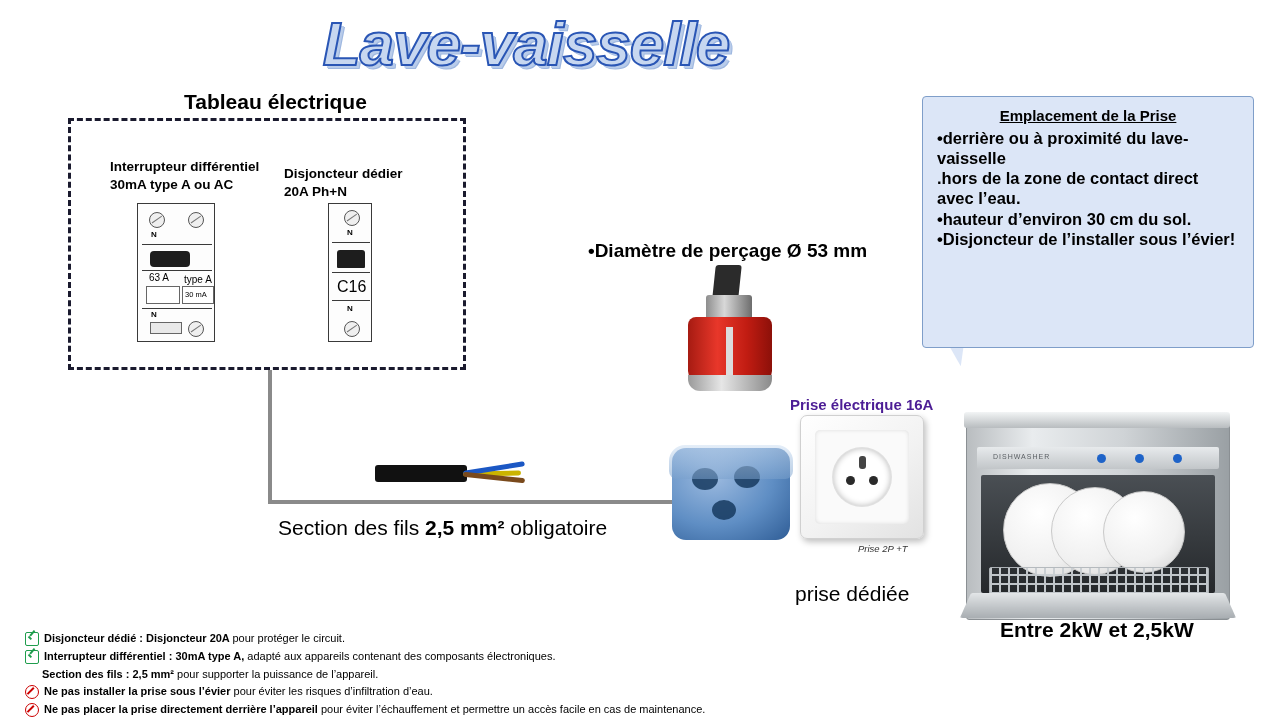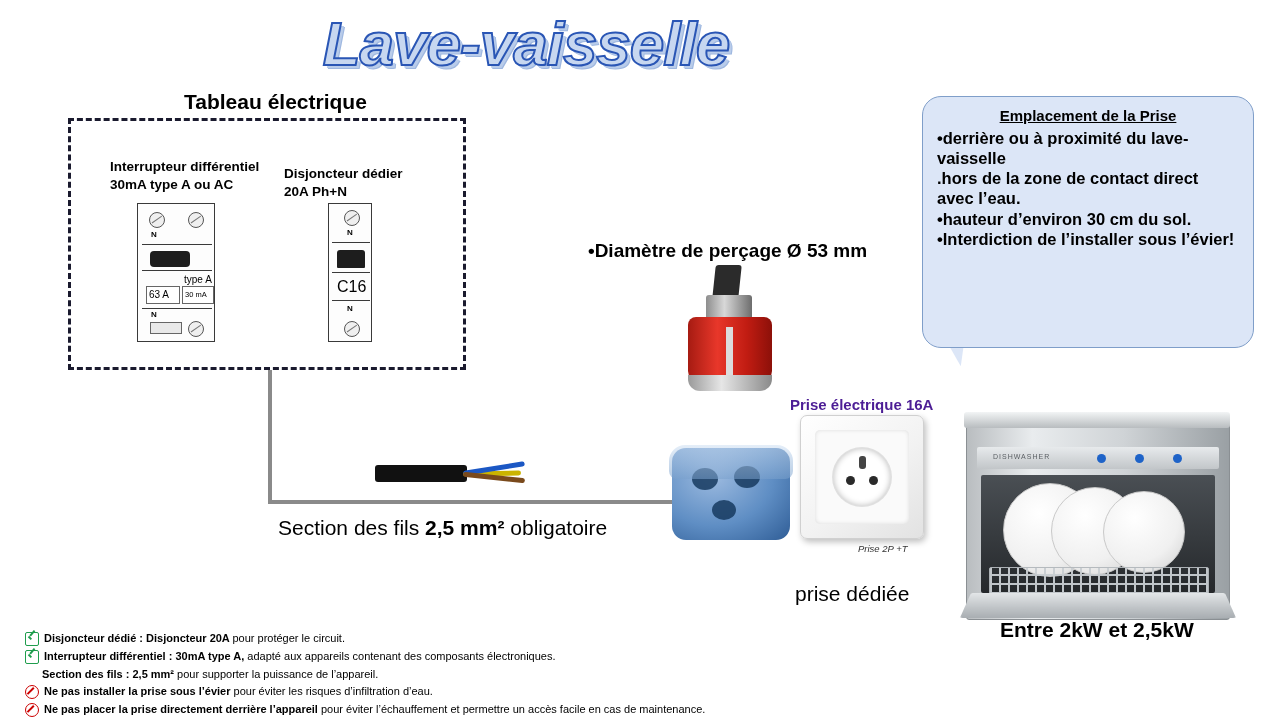--- a/index.html
+++ b/index.html
@@ -67,21 +67,21 @@
 
   
   #section-text{
     top:516px;left:278px;font-size:21px;
   }
   #section-text b{font-weight:bold;}
 
   
   #bubble{
     top:96px;left:922px;width:332px;height:252px;
-    background:#dce6f7;border:1.3px solid #7f9ec9;border-radius:19px;
+    background:#dce6f7;border:1.3px solid #7f9ec9;border-radius:4px;
     box-sizing:border-box;padding:10px 14px 8px 14px;
   }
   #bubble-title{
     text-align:center;font-size:15px;font-weight:bold;text-decoration:underline;
     margin-bottom:4px;
   }
   #bubble-list{font-size:16.5px;font-weight:bold;line-height:1.22;}
   #bubble-tail{
     top:320px;left:930px;width:0;height:0;
     border-top:44px solid #dce6f7;
@@ -269,21 +269,21 @@
 
 <div class="abs breaker" id="breaker-diff">
   <div class="brk-screw" style="left:11px;top:8px;"></div>
   <div class="brk-screw" style="left:50px;top:8px;"></div>
   <div class="brk-n" style="left:13px;top:26px;">N</div>
   <div class="brk-line" style="left:4px;top:40px;width:70px;"></div>
   <div class="brk-toggle" style="left:12px;top:47px;width:40px;height:16px;border-radius:4px;"></div>
   <div class="brk-line" style="left:4px;top:66px;width:70px;"></div>
   <div class="brk-txt" style="left:46px;top:70px;">type A</div>
   <div class="brk-window" style="left:8px;top:82px;width:32px;height:16px;"></div>
-  <div class="brk-txt" style="left:11px;top:85px;">63 A</div>
+  <div class="brk-txt" style="left:11px;top:68px;">63 A</div>
   <div class="brk-window" style="left:44px;top:82px;width:30px;height:16px;"></div>
   <div class="brk-txt" style="left:47px;top:86px;font-size:7.5px;">30 mA</div>
   <div class="brk-line" style="left:4px;top:104px;width:70px;"></div>
   <div class="brk-n" style="left:13px;top:106px;">N</div>
   <div class="brk-test" style="left:12px;top:118px;width:30px;height:10px;"></div>
   <div class="brk-screw" style="left:50px;top:117px;"></div>
 </div>
 
 <div class="abs breaker" id="breaker-disj">
   <div class="brk-screw" style="left:15px;top:6px;"></div>
@@ -341,21 +341,21 @@
 <div class="abs" id="prise-2pt">Prise 2P +T</div>
 <div class="abs" id="prise-dediee">prise dédiée</div>
 
 <div class="abs" id="bubble-tail"></div>
 <div class="abs" id="bubble">
   <div id="bubble-title">Emplacement de la Prise</div>
   <div id="bubble-list">
     <div>•derrière ou à proximité du lave-vaisselle</div>
     <div>.hors de la zone de contact direct avec l’eau.</div>
     <div>•hauteur d’environ 30 cm du sol.</div>
-    <div>•Interdiction de l’installer sous l’évier!</div>
+    <div>•Disjoncteur de l’installer sous l’évier!</div>
   </div>
 </div>
 
 <div class="abs" id="dw">
   <div id="dw-body">
     <div id="dw-panel">
       <div id="dw-logo">DISHWASHER</div>
       <div class="dw-btn" id="dwb1"></div>
       <div class="dw-btn" id="dwb2"></div>
       <div class="dw-btn" id="dwb3"></div>

